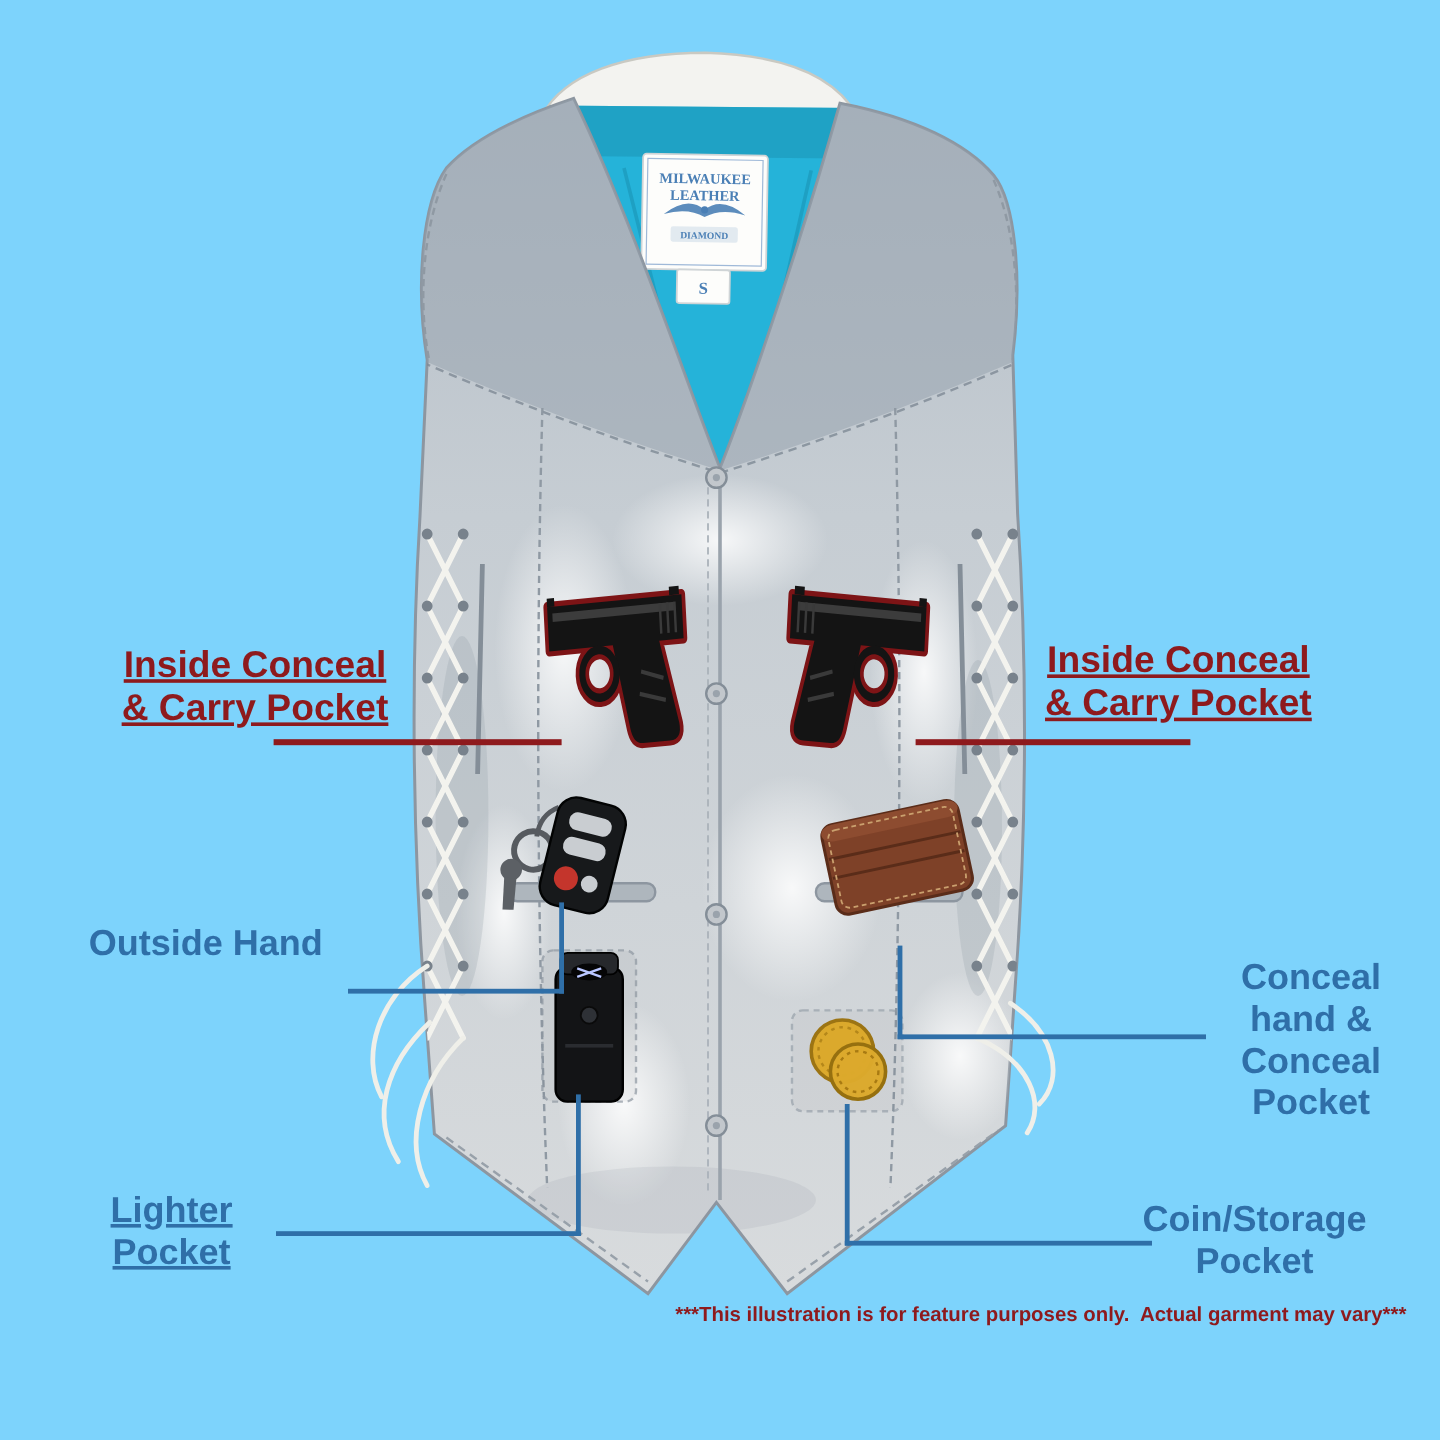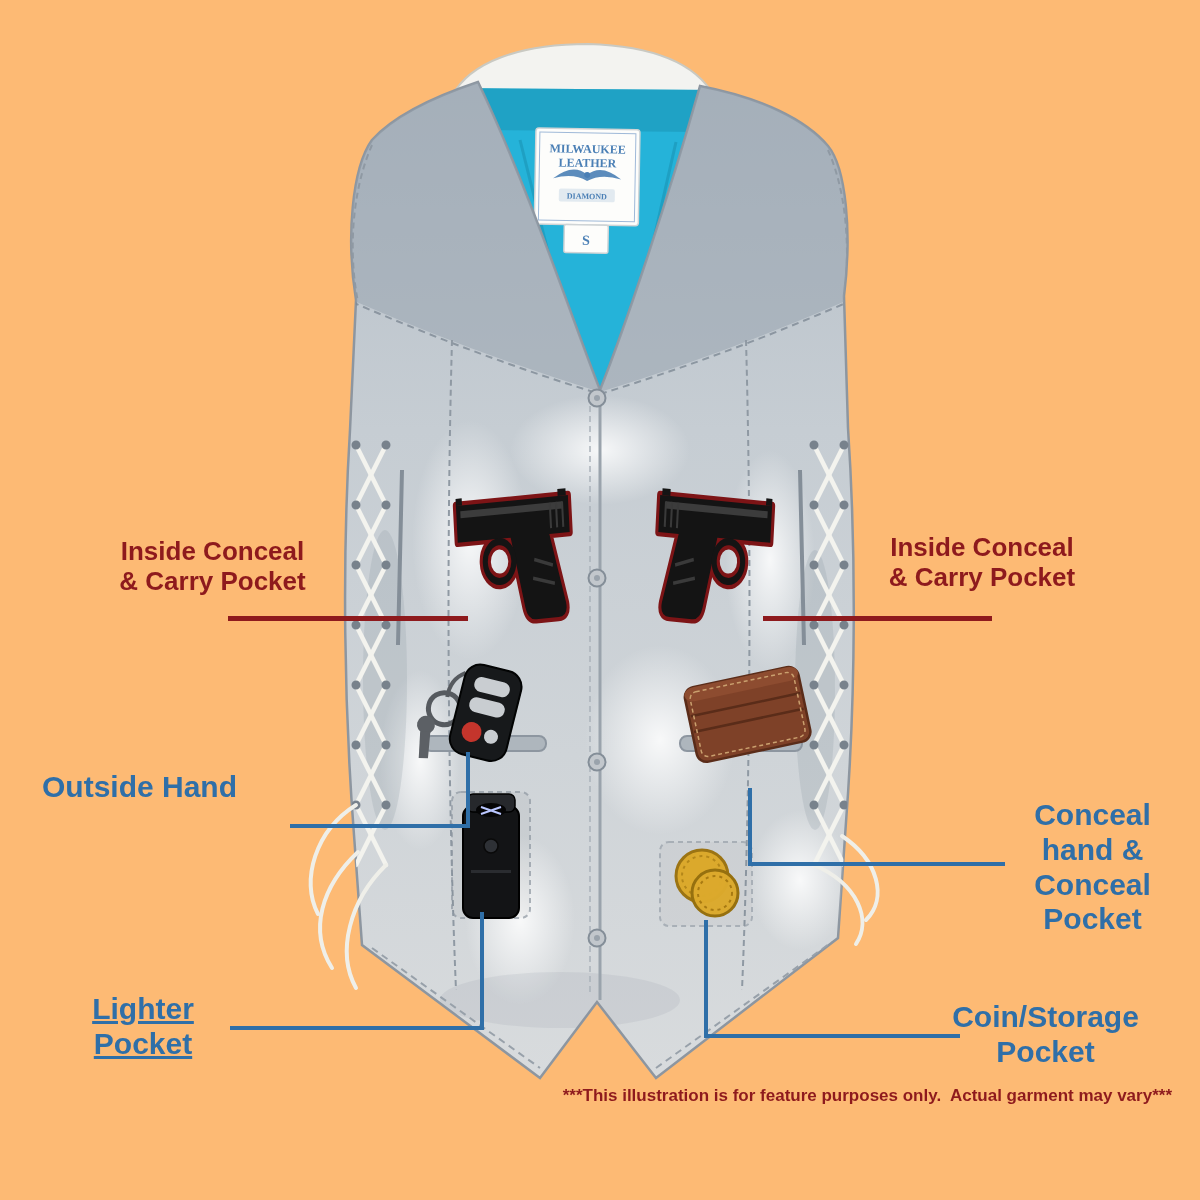--- a/index.html
+++ b/index.html
@@ -1,21 +1,21 @@
 <!DOCTYPE html>
 <html style="--callout-red: #8e1a1d; --callout-blue: #2f6fa8; --gun-outline: #7d1416; --lining-teal: #25b3d9; --wallet-brown: #7e4128; --coin-gold: #dba92c;"><head>
 <meta charset="utf-8">
 <style>
   html,body{margin:0;padding:0;background:#ffffff;}
-  .canvas{position:relative;width:1200px;height:1200px;background:#fdba74;overflow:hidden;
+  .canvas{position:relative;width:1200px;height:1200px;background:#7dd3fc;overflow:hidden;
           font-family:"Liberation Sans",sans-serif;}
   svg.illustration{position:absolute;left:0;top:0;width:1200px;height:1200px;}
 
   .callout{position:absolute;font-weight:bold;text-align:center;line-height:1.16;}
-  .callout.red{color:var(--callout-red,#8e1a1d);font-size:26px;}
+  .callout.red{color:var(--callout-red,#8e1a1d);font-size:31px;text-decoration:underline;}
   .callout.blue{color:var(--callout-blue,#2f6fa8);font-size:30px;}
   .cline{position:absolute;}
   .cline.red{background:var(--callout-red,#8e1a1d);}
   .cline.blue{background:var(--callout-blue,#2f6fa8);}
   .footer{position:absolute;right:28px;top:1086px;font-weight:bold;font-size:17px;
           color:var(--callout-red,#8e1a1d);white-space:pre;}
 
   
   .teal{fill:var(--lining-teal,#25b3d9);}
   .gun-body{fill:#141414;stroke:var(--gun-outline,#7d1416);stroke-width:6;
@@ -195,21 +195,21 @@
     <div>&amp; Carry Pocket</div>
   </div>
   <div class="cline red" style="left:228px;top:616px;width:240px;height:5px;"></div>
 
   <div class="callout red" style="left:852px;top:532px;width:260px;">
     <div>Inside Conceal</div>
     <div>&amp; Carry Pocket</div>
   </div>
   <div class="cline red" style="left:763px;top:616px;width:229px;height:5px;"></div>
 
-  <div class="callout blue" style="left:2px;top:770px;width:275px;">
+  <div class="callout blue" style="left:34px;top:770px;width:275px;">
     <div>Outside Hand</div>
   </div>
   <div class="cline blue" style="left:466px;top:752px;width:4px;height:76px;"></div>
   <div class="cline blue" style="left:290px;top:824px;width:180px;height:4px;"></div>
 
   <div class="callout blue" style="left:1015px;top:798px;width:155px;">
     <div>Conceal</div>
     <div>hand &amp;</div>
     <div>Conceal</div>
     <div>Pocket</div>

